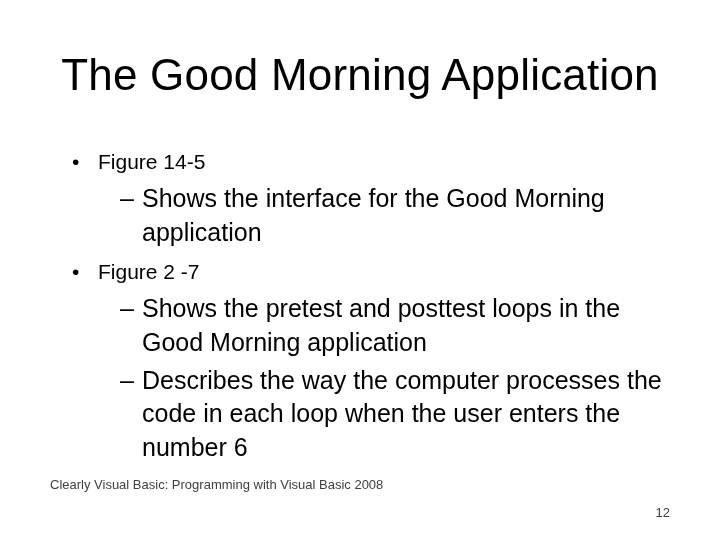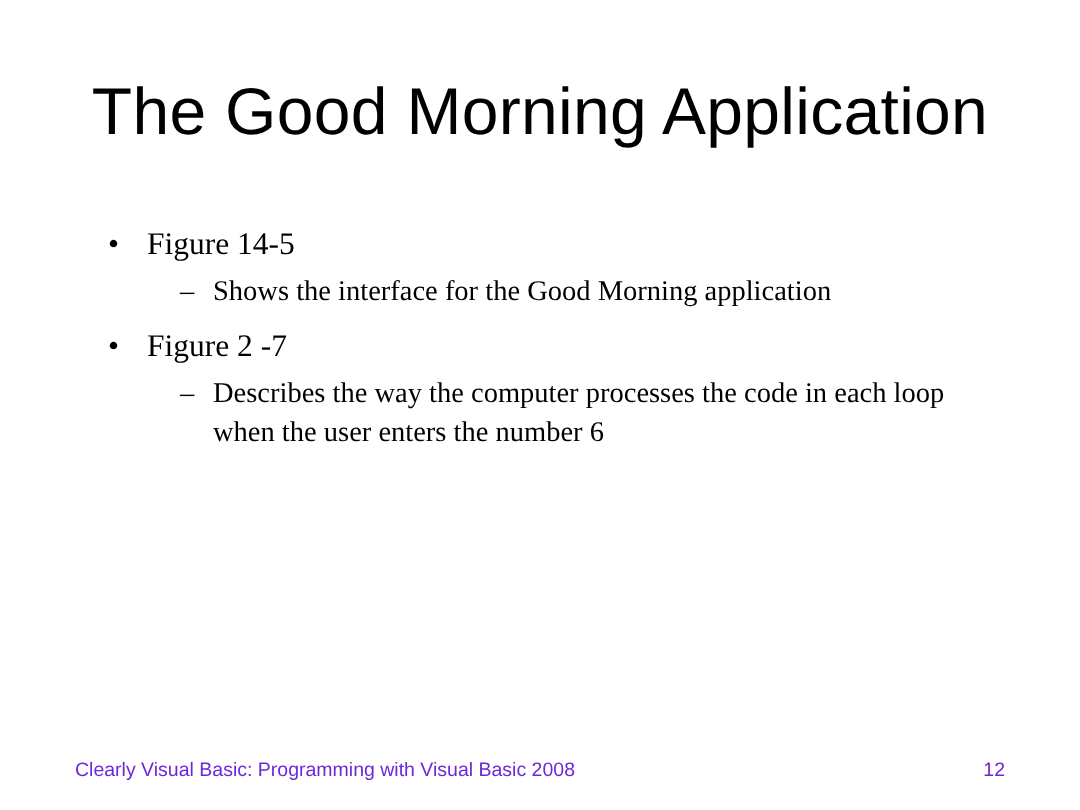--- a/index.html
+++ b/index.html
@@ -30,75 +30,75 @@
     line-height: 1.35;
   }
   ul.level1 {
     list-style: none;
     padding-left: 22px;
   }
   ul.level1 > li {
     position: relative;
     padding-left: 26px;
     margin-bottom: 6px;
-    font-family: Liberation Serif, serif;
   }
   ul.level1 > li::before {
     content: "•";
     position: absolute;
     left: 0;
     top: 0;
     font-size: 21px;
   }
   ul.level2 {
     list-style: none;
     padding-left: 22px;
     margin-top: 6px;
     margin-bottom: 8px;
   }
   ul.level2 > li {
     position: relative;
     padding-left: 22px;
-    font-size: 19px;
+    font-size: 25px;
     margin-bottom: 4px;
   }
   ul.level2 > li::before {
     content: "–";
     position: absolute;
     left: 0;
     top: 0;
   }
   .footer {
     position: absolute;
     bottom: 20px;
     left: 50px;
     right: 50px;
     font-size: 13px;
-    color: #6d28d9;
+    color: #404040;
   }
   .footer-text { float: left; }
-  .page-number { float: right; }
+  .page-number { float: right; margin-top: 28px; }
 </style>
 </head>
 <body>
 
 <div class="slide">
   <h1 class="title">The Good Morning Application</h1>
 
   <div class="content">
     <ul class="level1">
       <li>
         <span>Figure 14-5</span>
         <ul class="level2">
           <li><span>Shows the interface for the Good Morning application</span></li>
         </ul>
       </li>
       <li>
         <span>Figure 2 -7</span>
         <ul class="level2">
+          <li><span>Shows the pretest and posttest loops in the Good Morning application</span></li>
           <li><span>Describes the way the computer processes the code in each loop when the user enters the number 6</span></li>
         </ul>
       </li>
     </ul>
   </div>
 
   <div class="footer">
     <span class="footer-text">Clearly Visual Basic: Programming with Visual Basic 2008</span>
     <span class="page-number">12</span>
   </div>

